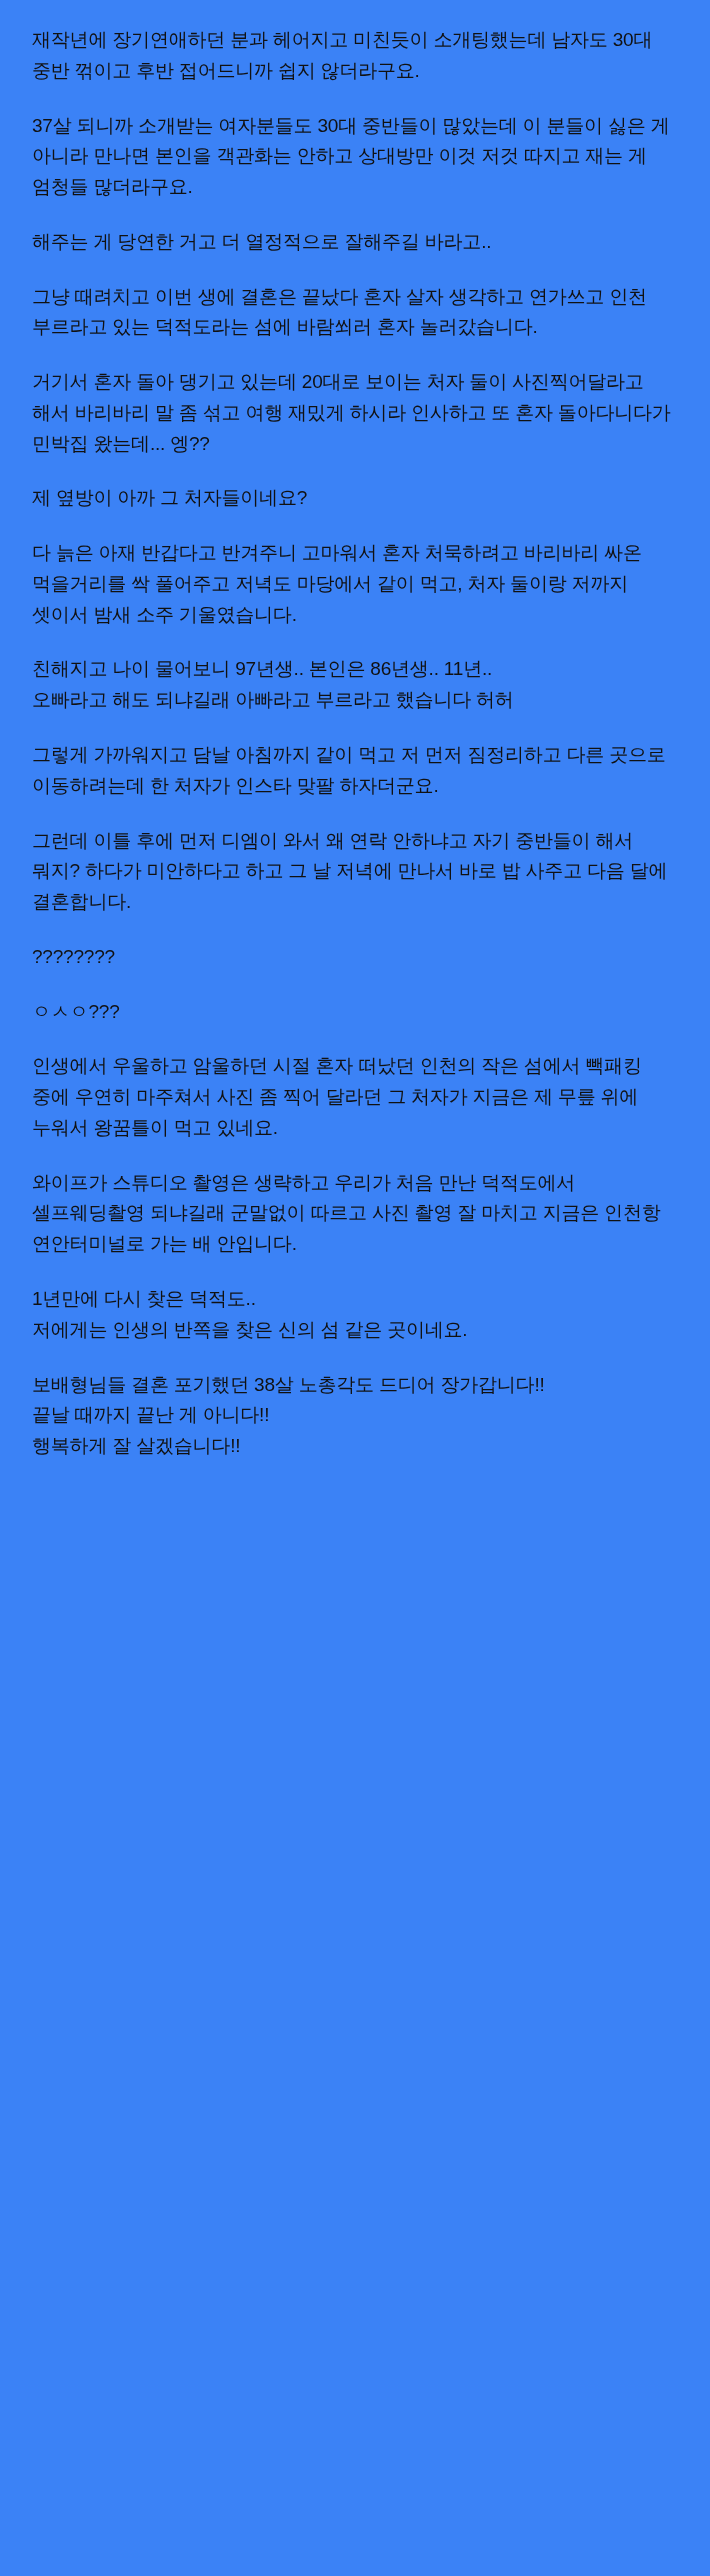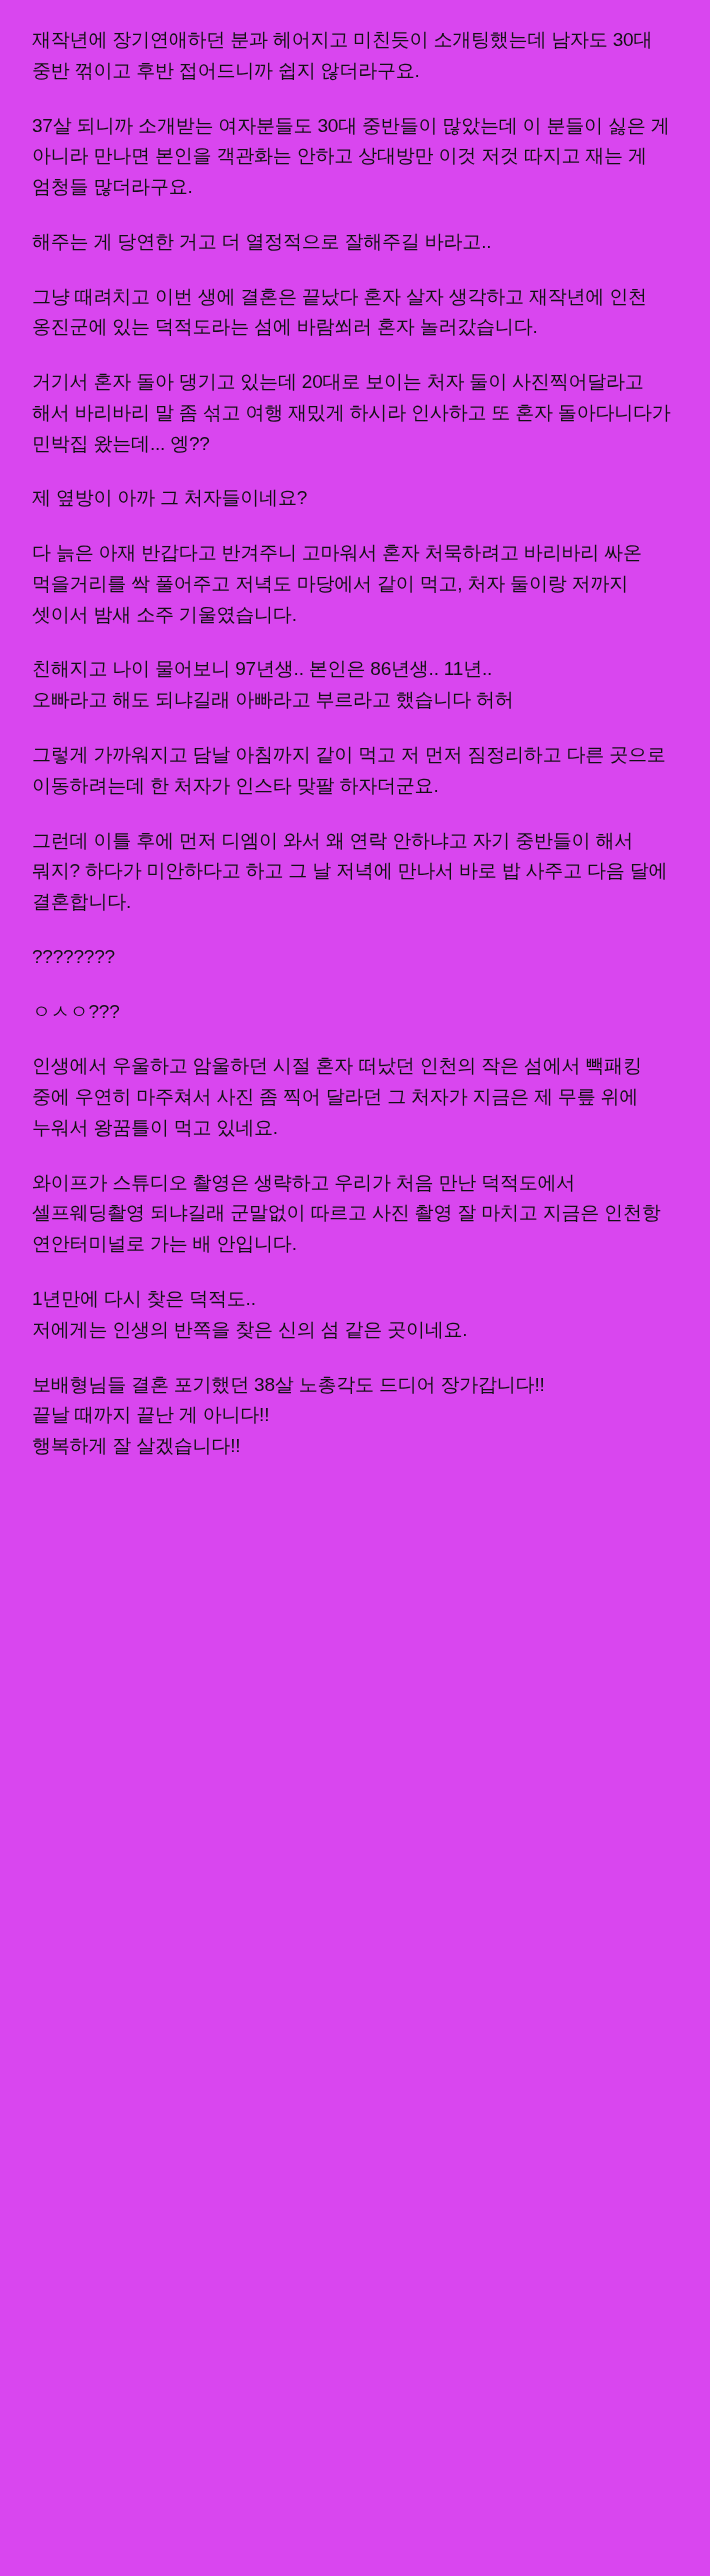--- a/index.html
+++ b/index.html
@@ -8,21 +8,21 @@
     background: #ffffff;
   }
   body {
     width: 710px;
     font-family: "Liberation Sans", sans-serif;
     color: #1a1a1a;
   }
   .page {
     width: 710px;
     min-height: 2576px;
-    background: #d946ef;
+    background: #3b82f6;
     box-sizing: border-box;
     padding: 25px 32px 36px 32px;
   }
   .post-body {
     display: block;
   }
   .para {
     font-size: 19px;
     line-height: 1.62;
     letter-spacing: -0.2px;
@@ -36,21 +36,21 @@
   }
 </style>
 </head>
 <body>
 
 <div class="page">
   <div class="post-body">
     <p class="para">재작년에 장기연애하던 분과 헤어지고 미친듯이 소개팅했는데 남자도 30대 중반 꺾이고 후반 접어드니까 쉽지 않더라구요.</p>
     <p class="para">37살 되니까 소개받는 여자분들도 30대 중반들이 많았는데 이 분들이 싫은 게 아니라 만나면 본인을 객관화는 안하고 상대방만 이것 저것 따지고 재는 게 엄청들 많더라구요.</p>
     <p class="para">해주는 게 당연한 거고 더 열정적으로 잘해주길 바라고..</p>
-    <p class="para">그냥 때려치고 이번 생에 결혼은 끝났다 혼자 살자 생각하고 재작년에 인천 옹진군에 있는 덕적도라는 섬에 바람쐬러 혼자 놀러갔습니다.</p>
+    <p class="para">그냥 때려치고 이번 생에 결혼은 끝났다 혼자 살자 생각하고 연가쓰고 인천 부르라고 있는 덕적도라는 섬에 바람쐬러 혼자 놀러갔습니다.</p>
     <p class="para">거기서 혼자 돌아 댕기고 있는데 20대로 보이는 처자 둘이 사진찍어달라고 해서 바리바리 말 좀 섞고 여행 재밌게 하시라 인사하고 또 혼자 돌아다니다가 민박집 왔는데... 엥??</p>
     <p class="para">제 옆방이 아까 그 처자들이네요?</p>
     <p class="para">다 늙은 아재 반갑다고 반겨주니 고마워서 혼자 처묵하려고 바리바리 싸온 먹을거리를 싹 풀어주고 저녁도 마당에서 같이 먹고, 처자 둘이랑 저까지 셋이서 밤새 소주 기울였습니다.</p>
     <p class="para">친해지고 나이 물어보니 97년생.. 본인은 86년생.. 11년..
 오빠라고 해도 되냐길래 아빠라고 부르라고 했습니다 허허</p>
     <p class="para">그렇게 가까워지고 담날 아침까지 같이 먹고 저 먼저 짐정리하고 다른 곳으로 이동하려는데 한 처자가 인스타 맞팔 하자더군요.</p>
     <p class="para">그런데 이틀 후에 먼저 디엠이 와서 왜 연락 안하냐고 자기 중반들이 해서 뭐지? 하다가 미안하다고 하고 그 날 저녁에 만나서 바로 밥 사주고 다음 달에 결혼합니다.</p>
     <p class="para">????????</p>
     <p class="para">ㅇㅅㅇ???</p>
     <p class="para">인생에서 우울하고 암울하던 시절 혼자 떠났던 인천의 작은 섬에서 빽패킹 중에 우연히 마주쳐서 사진 좀 찍어 달라던 그 처자가 지금은 제 무릎 위에 누워서 왕꿈틀이 먹고 있네요.</p>

